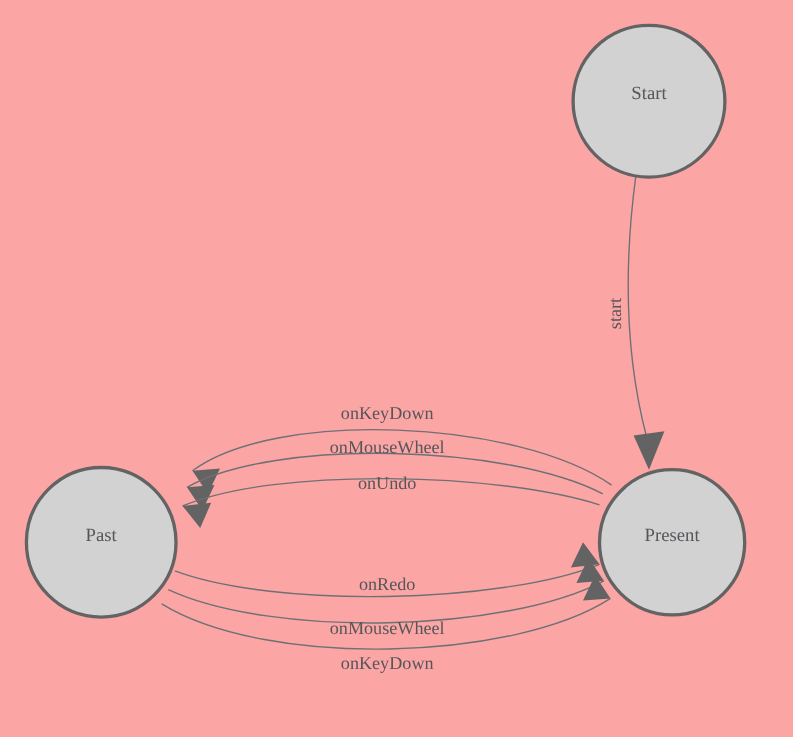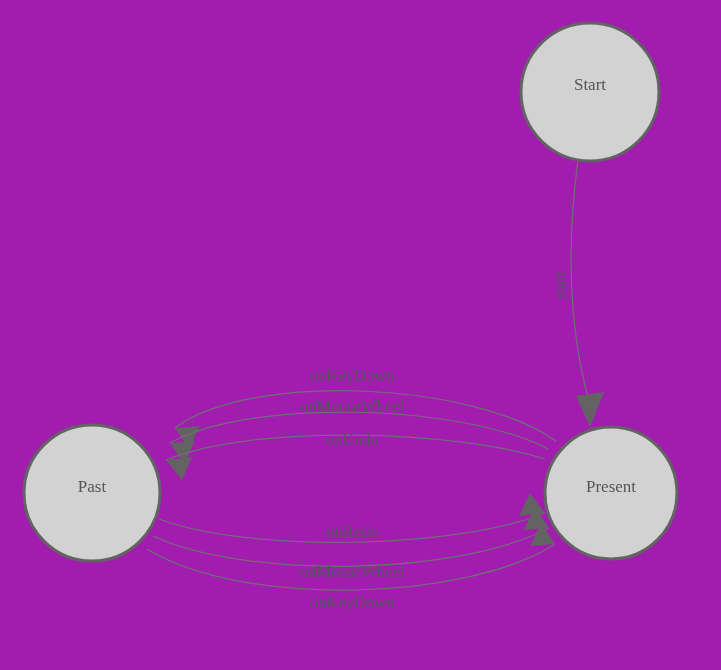--- a/index.html
+++ b/index.html
@@ -11,21 +11,21 @@
   body {
     width: 721px;
     height: 670px;
     overflow: hidden;
     font-family: "Liberation Serif", "DejaVu Serif", serif;
   }
   #diagram-root {
     position: relative;
     width: 721px;
     height: 670px;
-    background: #a21caf;
+    background: #fca5a5;
   }
   svg#graph {
     position: absolute;
     top: 0;
     left: 0;
     width: 721px;
     height: 670px;
     display: block;
   }
   .node-circle {

